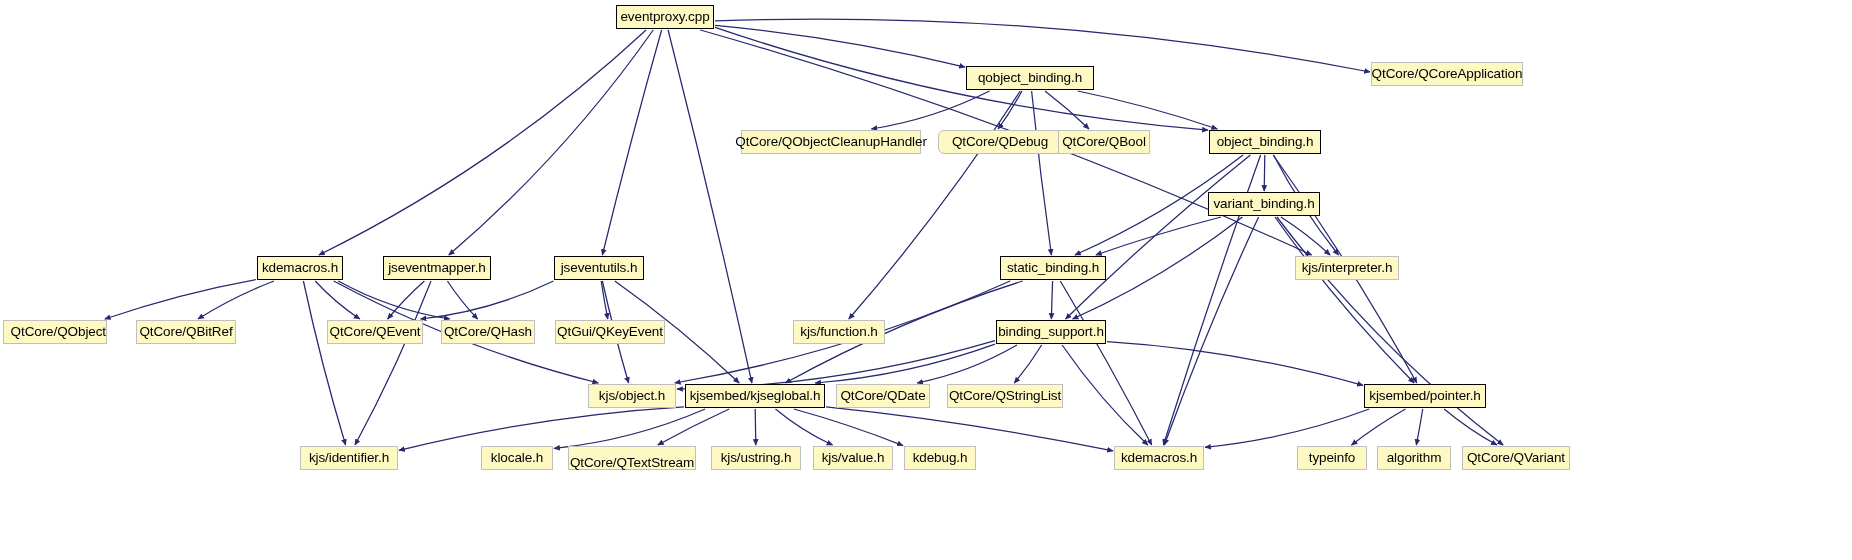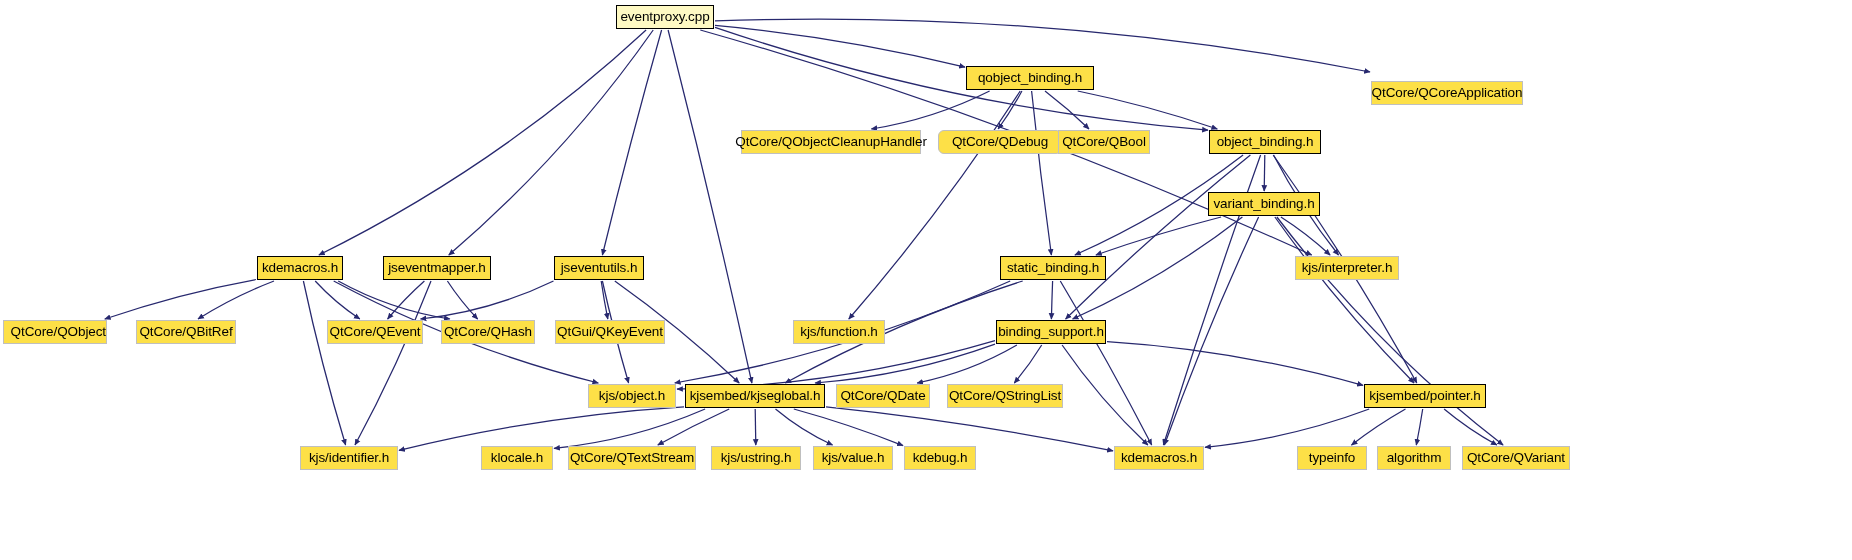--- a/index.html
+++ b/index.html
@@ -7,21 +7,21 @@
   #graph{position:relative;width:1852px;height:560px;background:#ffffff;overflow:hidden;}
   #edges{position:absolute;left:0;top:0;width:1852px;height:560px;}
   .node{
     position:absolute;
     box-sizing:border-box;
     display:flex;align-items:center;justify-content:center;
     font-size:13.5px;
     line-height:1;
     color:#000000;
     white-space:nowrap;
-    background:#fde047;
+    background:#fef9c3;
     border:1px solid #bfbfbf;
     height:24px;
     letter-spacing:-0.1px;
   }
   .node.strong{border:1.6px solid #000000;}
   .node.root{background:#fef9c3;border:1.6px solid #000000;}
 </style>
 </head>
 <body>
 
@@ -92,21 +92,21 @@
       <path d="M1422.7,409.0 Q1419.9,427.1 1416.3,445.0" fill="none" stroke="#27286e" stroke-width="1.25" marker-end="url(#ah)"></path>
       <path d="M1444.1,409.0 Q1468.7,429.6 1496.9,445.0" fill="none" stroke="#27286e" stroke-width="1.25" marker-end="url(#ah)"></path>
       <path d="M1369.2,409.0 Q1289.6,438.9 1205.0,447.3" fill="none" stroke="#27286e" stroke-width="1.25" marker-end="url(#ah)"></path>
     </svg>
 <div class="node root" style="left: 616px; top: 5px; width: 98px; z-index: 2;">
       <span>eventproxy.cpp</span>
     </div>
     <div class="node strong" style="left: 966px; top: 66px; width: 128px; z-index: 2;">
       <span>qobject_binding.h</span>
     </div>
-    <div class="node " style="left: 1371px; top: 81px; width: 152px; z-index: 2;">
+    <div class="node " style="left: 1371px; top: 62px; width: 152px; z-index: 2;">
       <span>QtCore/QCoreApplication</span>
     </div>
     <div class="node " style="left: 741px; top: 130px; width: 180px; z-index: 2;">
       <span>QtCore/QObjectCleanupHandler</span>
     </div>
     <div class="node " style="left: 938px; top: 130px; width: 124px; z-index: 2; border-radius: 6px;">
       <span>QtCore/QDebug</span>
     </div>
     <div class="node " style="left: 1058px; top: 130px; width: 92px; z-index: 2;">
       <span>QtCore/QBool</span>
@@ -167,21 +167,21 @@
     </div>
     <div class="node strong" style="left: 1364px; top: 384px; width: 122px; z-index: 2;">
       <span>kjsembed/pointer.h</span>
     </div>
     <div class="node " style="left: 300px; top: 446px; width: 98px; z-index: 2;">
       <span>kjs/identifier.h</span>
     </div>
     <div class="node " style="left: 481px; top: 446px; width: 72px; z-index: 2;">
       <span>klocale.h</span>
     </div>
-    <div class="node " style="left: 568px; top: 446px; width: 128px; z-index: 2;">
+    <div class="node " style="left: 568px; top: 446px; width: 128px; z-index: 2; align-items: flex-end;">
       <span>QtCore/QTextStream</span>
     </div>
     <div class="node " style="left: 711px; top: 446px; width: 90px; z-index: 2;">
       <span>kjs/ustring.h</span>
     </div>
     <div class="node " style="left: 813px; top: 446px; width: 80px; z-index: 2; align-items: center;">
       <span>kjs/value.h</span>
     </div>
     <div class="node " style="left: 904px; top: 446px; width: 72px; z-index: 2;">
       <span>kdebug.h</span>

